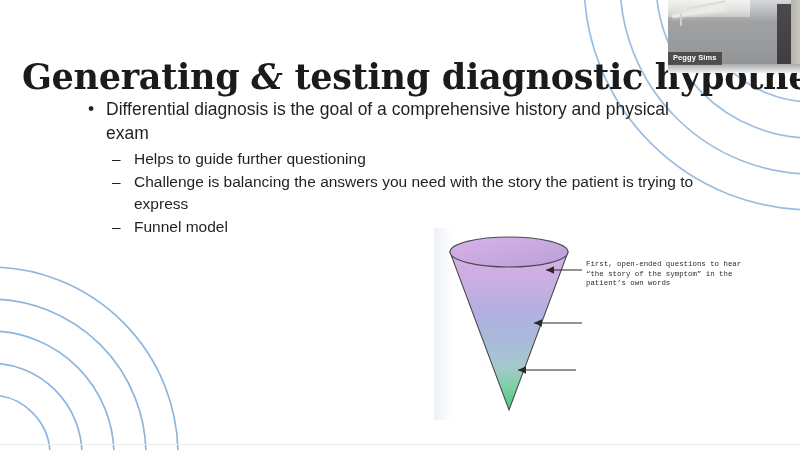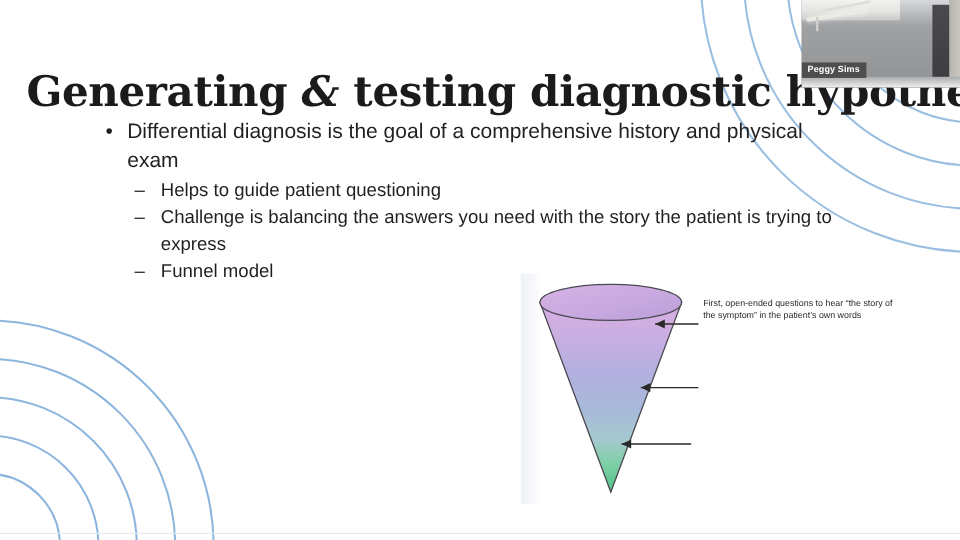--- a/index.html
+++ b/index.html
@@ -111,21 +111,21 @@
   #cone-wrap svg { display: block; }
 
   .annot {
     position: absolute;
     font-size: 7.4px;
     line-height: 9.6px;
     color: #2b2b2b;
     font-family: "Liberation Sans", sans-serif;
     width: 170px;
   }
-  #annot-1 { left: 152px; top: 20px; }
+  #annot-1 { left: 152px; top: 32px; font-family: Liberation Mono, monospace; }
   #annot-2 { left: 152px; top: 85px; }
   #annot-3 { left: 146px; top: 131px; }
 
   
   #video-tile {
     position: absolute;
     left: 668px;
     top: 0px;
     width: 156px;
     height: 73px;
@@ -230,21 +230,21 @@
   <h1 id="title"><span>Generating </span><span class="amp">&amp;</span><span> testing diagnostic hypotheses</span></h1>
 
   <div id="body">
     <div class="lvl1">
       <span class="mk">•</span>
       <span>Differential diagnosis is the goal of a comprehensive history and physical exam</span>
     </div>
     <div class="sub-list">
       <div class="lvl2">
         <span class="mk">–</span>
-        <span>Helps to guide patient questioning</span>
+        <span>Helps to guide further questioning</span>
       </div>
       <div class="lvl2">
         <span class="mk">–</span>
         <span>Challenge is balancing the answers you need with the story the patient is trying to express</span>
       </div>
       <div class="lvl2">
         <span class="mk">–</span>
         <span>Funnel model</span>
       </div>
     </div>

